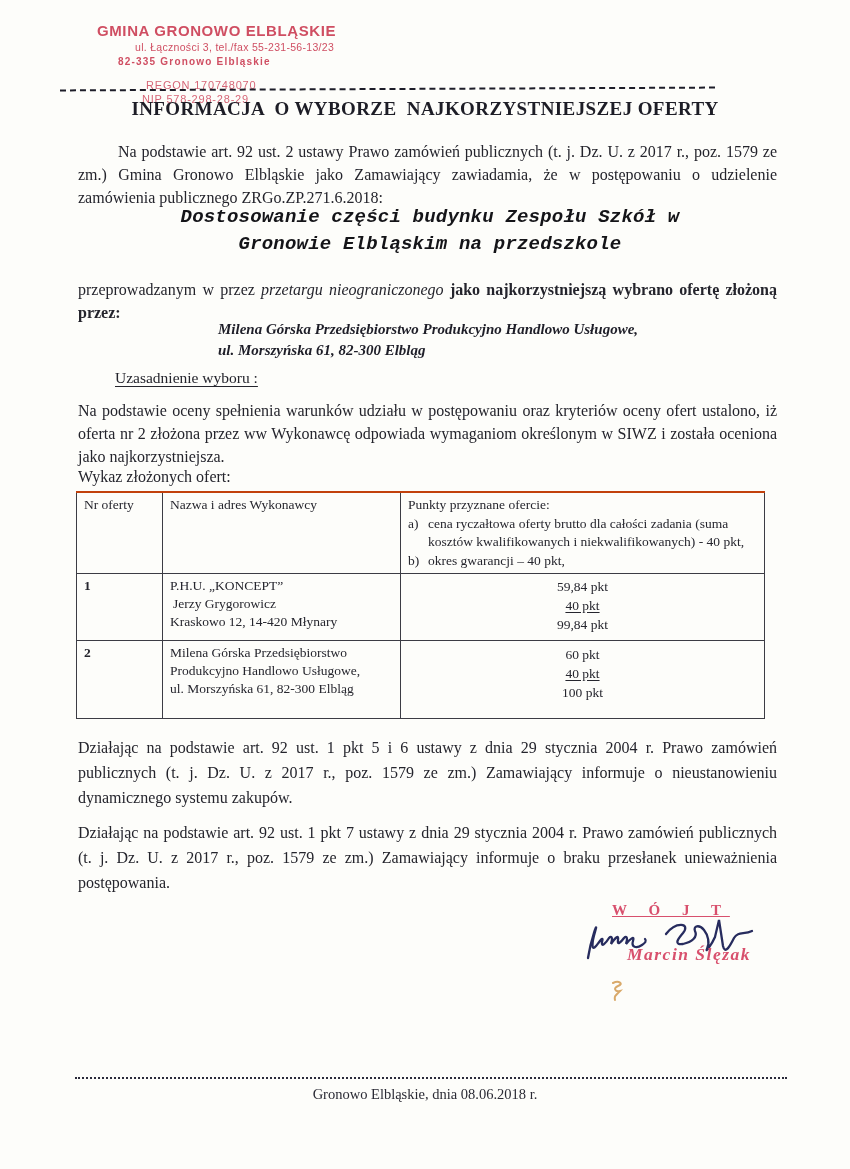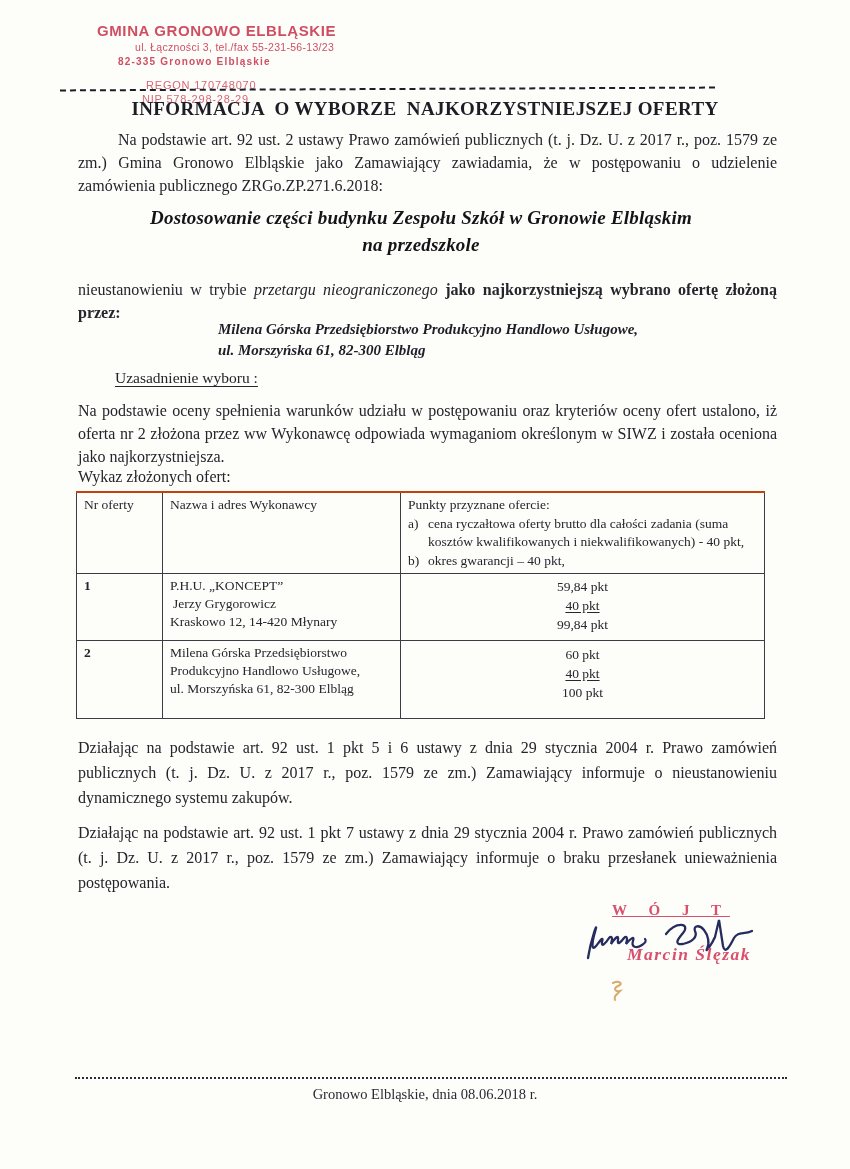--- a/index.html
+++ b/index.html
@@ -31,28 +31,28 @@
     position:absolute; left:0; top:98px; width:850px;
     text-align:center; font-size:19px; font-weight:bold;
     letter-spacing:.4px; white-space:pre-wrap; color:#1d1d26;
   }
   
   .para {
     position:absolute; left:78px; width:699px;
     font-size:16px; line-height:23px; text-align:justify; color:#24242c;
   }
   .indent { text-indent:40px; }
-  .p-intro  { top:128px; }
+  .p-intro  { top:140px; }
   .p-mode   { top:278px; text-align:justify; }
   .p-just   { top:399px; }
   .p-legal1 { top:735px; line-height:25px; }
   .p-legal2 { top:820px; line-height:25px; }
   .project-title {
-    position:absolute; left:141px; top:204px; width:560px;
-    text-align:center; font-family:Liberation Serif, serif;
+    position:absolute; left:150px; top:204px; width:560px;
+    text-align:center; font-family:Liberation Mono, monospace;
     font-weight:bold; font-style:italic; font-size:19px; line-height:27px;
     color:#141418; letter-spacing:.2px;
   }
   .winner {
     position:absolute; left:218px; top:319px;
     font-weight:bold; font-style:italic; font-size:15px; line-height:21px;
     color:#1e1e28;
   }
   .uzasadnienie {
     position:absolute; left:115px; top:369px;
@@ -112,21 +112,21 @@
   <div class="stamp stamp-l5">NIP 578-298-28-29</div>
   <div class="dashline-top"></div>
 
   <div class="doc-title">INFORMACJA  O WYBORZE  NAJKORZYSTNIEJSZEJ OFERTY</div>
 
   <div class="para p-intro indent">Na podstawie art. 92 ust. 2 ustawy Prawo zamówień publicznych (t. j. Dz. U. z 2017 r., poz. 1579 ze zm.) Gmina Gronowo Elbląskie jako Zamawiający zawiadamia, że w postępowaniu o udzielenie zamówienia publicznego ZRGo.ZP.271.6.2018:</div>
 
   <div class="project-title">Dostosowanie części budynku Zespołu Szkół w Gronowie Elbląskim na przedszkole</div>
 
   <div class="para p-mode">
-    <span>nieustanowieniu w trybie </span>
+    <span>przeprowadzanym w przez </span>
     <span style="font-style:italic">przetargu nieograniczonego</span>
     <span style="font-weight:bold"> jako najkorzystniejszą wybrano ofertę złożoną przez:</span>
   </div>
 
   <div class="winner">
     <div>Milena Górska Przedsiębiorstwo Produkcyjno Handlowo Usługowe,</div>
     <div>ul. Morszyńska 61, 82-300 Elbląg</div>
   </div>
 
   <div class="uzasadnienie">Uzasadnienie wyboru :</div>

